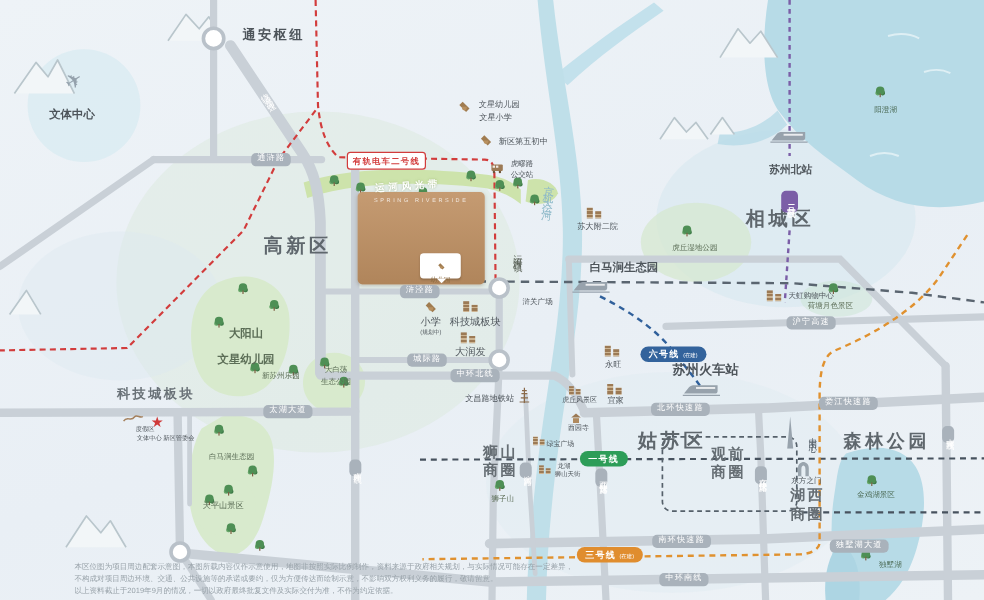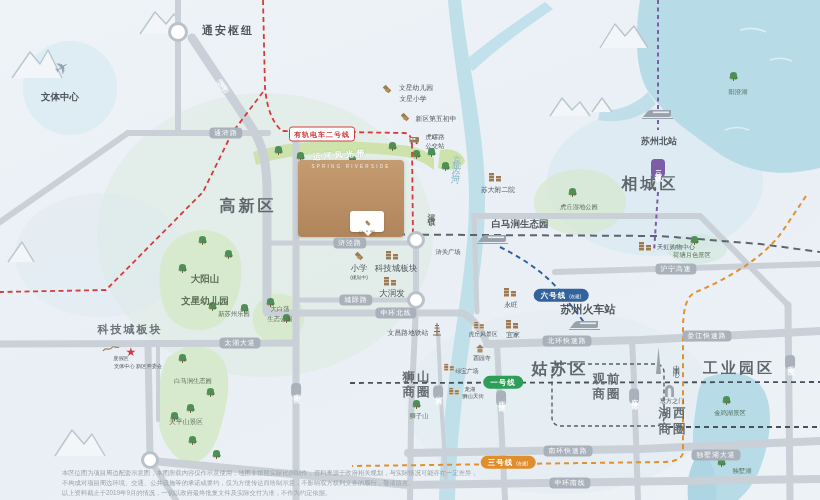--- a/index.html
+++ b/index.html
@@ -163,21 +163,21 @@
     <div class="psub">SPRING RIVERSIDE</div>
   </div>
   <div id="kpill">
     <i class="hat" style="position:relative;display:inline-block;left:0;top:1px;transform:scale(.62);margin:-2px;"></i>
     <span class="ktxt">幼儿园</span>
   </div>
 
   <span class="m-lbl district" style="left:248px;top:206px">高新区</span>
   <span class="m-lbl district" style="left:650px;top:184px">相城区</span>
   <span class="m-lbl district" style="left:560px;top:369px">姑苏区</span>
-  <span class="m-lbl district" style="left:739px;top:368px;font-size:15px">工业园区</span>
+  <span class="m-lbl district" style="left:739px;top:368px;font-size:15px">森林公园</span>
   <span class="m-lbl plate" style="left:130px;top:329px">科技城板块</span>
   <span class="m-lbl district-sm" style="left:417px;top:377px">狮山</span>
   <span class="m-lbl district-sm" style="left:417px;top:392px">商圈</span>
   <span class="m-lbl district-sm" style="left:607px;top:379px">观前</span>
   <span class="m-lbl district-sm" style="left:607px;top:394px">商圈</span>
   <span class="m-lbl district-sm" style="left:673px;top:413px">湖西</span>
   <span class="m-lbl district-sm" style="left:673px;top:429px">商圈</span>
 
   <span class="m-lbl big" style="left:228px;top:30px;font-size:11px;letter-spacing:2px">通安枢纽</span>
   <span class="m-lbl big" style="left:520px;top:224px">白马涧生态园</span>

